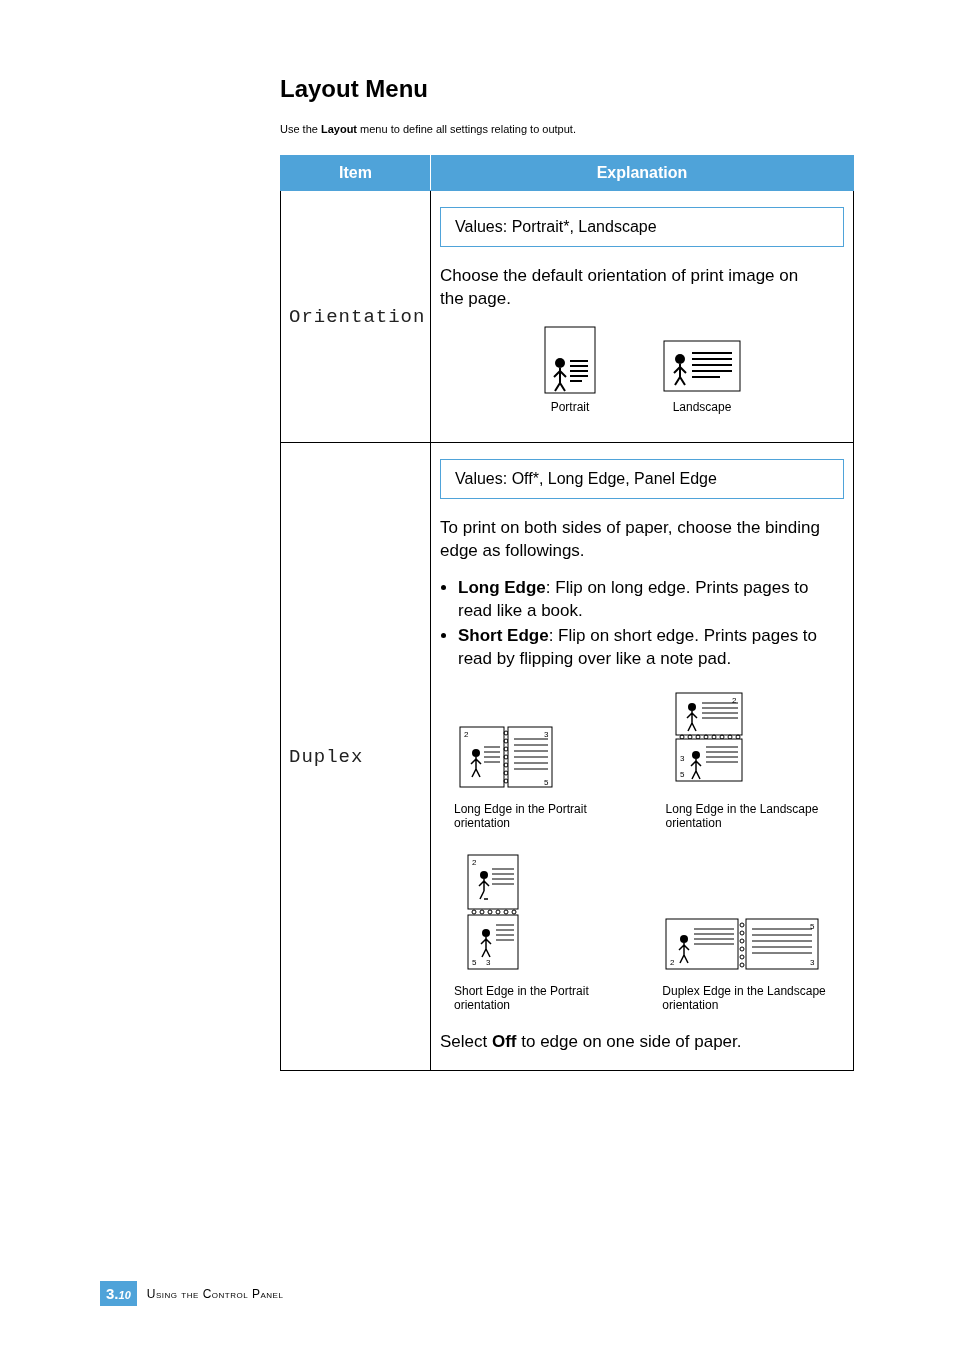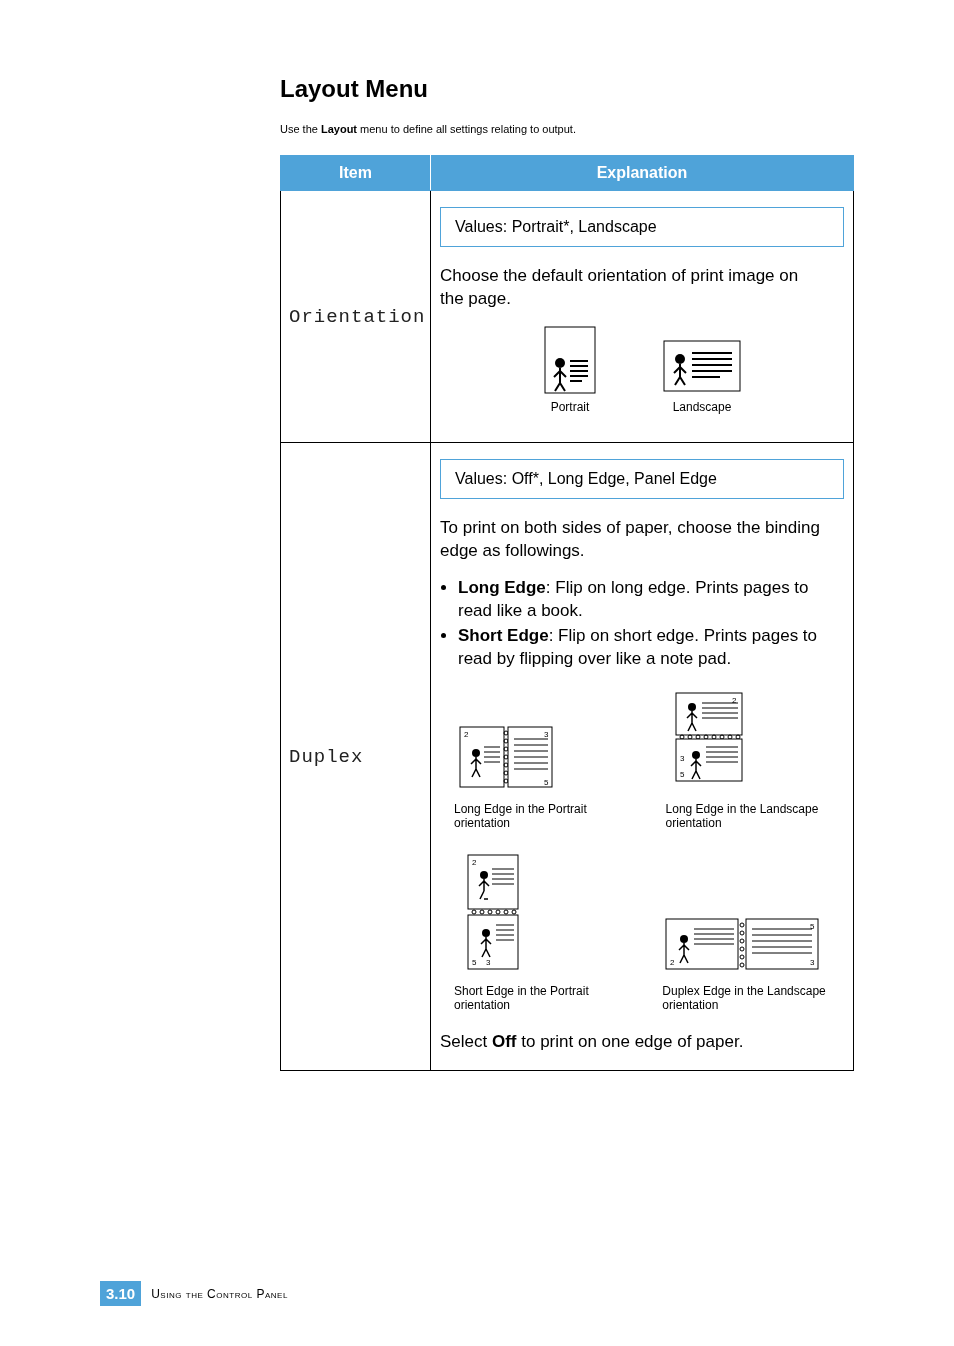--- a/index.html
+++ b/index.html
@@ -24,21 +24,21 @@
   .illus { text-align: center; }
   .cap { font-size: 12px; margin-top: 3px; line-height: 1.2; text-align:left;}
   .cap-c { text-align:center; }
   .select-text { margin: 6px 6px 4px 6px; font-size: 17px; }
   .select-text .b { font-weight: bold; }
   
   
   .footer { position: absolute; bottom: 40px; left: 100px; display: flex; align-items: center; gap: 10px; }
   .pg-badge { background: #4fa3d9; color: #fff; font-weight: bold; font-size: 15px; padding: 4px 6px; display:inline-flex; align-items:baseline;}
   .pg-badge .chap { font-size: 15px; }
-  .pg-badge .num { font-size: 15px; }
+  .pg-badge .num { font-size: 11px; font-style: italic; }
   .footer-text { font-size: 12px; letter-spacing: 0.5px; font-variant: small-caps; }
 
   
   svg { display:block; }
 </style>
 </head>
 <body>
 
 <div class="page">
   <div class="heading">Layout Menu</div>
@@ -243,21 +243,21 @@
                 <line x1="90" y1="24" x2="150" y2="24" stroke="#000"></line>
                 <line x1="90" y1="30" x2="150" y2="30" stroke="#000"></line>
                 <line x1="90" y1="36" x2="150" y2="36" stroke="#000"></line>
                 <line x1="90" y1="42" x2="150" y2="42" stroke="#000"></line>
               </svg>
               <div class="cap">Duplex Edge in the Landscape orientation</div>
             </div>
           </div>
 
           <div class="select-text">
-            <span>Select </span><span class="b">Off</span><span> to print on one edge of paper.</span>
+            <span>Select </span><span class="b">Off</span><span> to edge on one side of paper.</span>
           </div>
         </td>
       </tr>
     </tbody>
   </table>
 
   <div class="footer">
     <span class="pg-badge">
       <span class="chap">3.</span>
         <span class="num">10</span>

